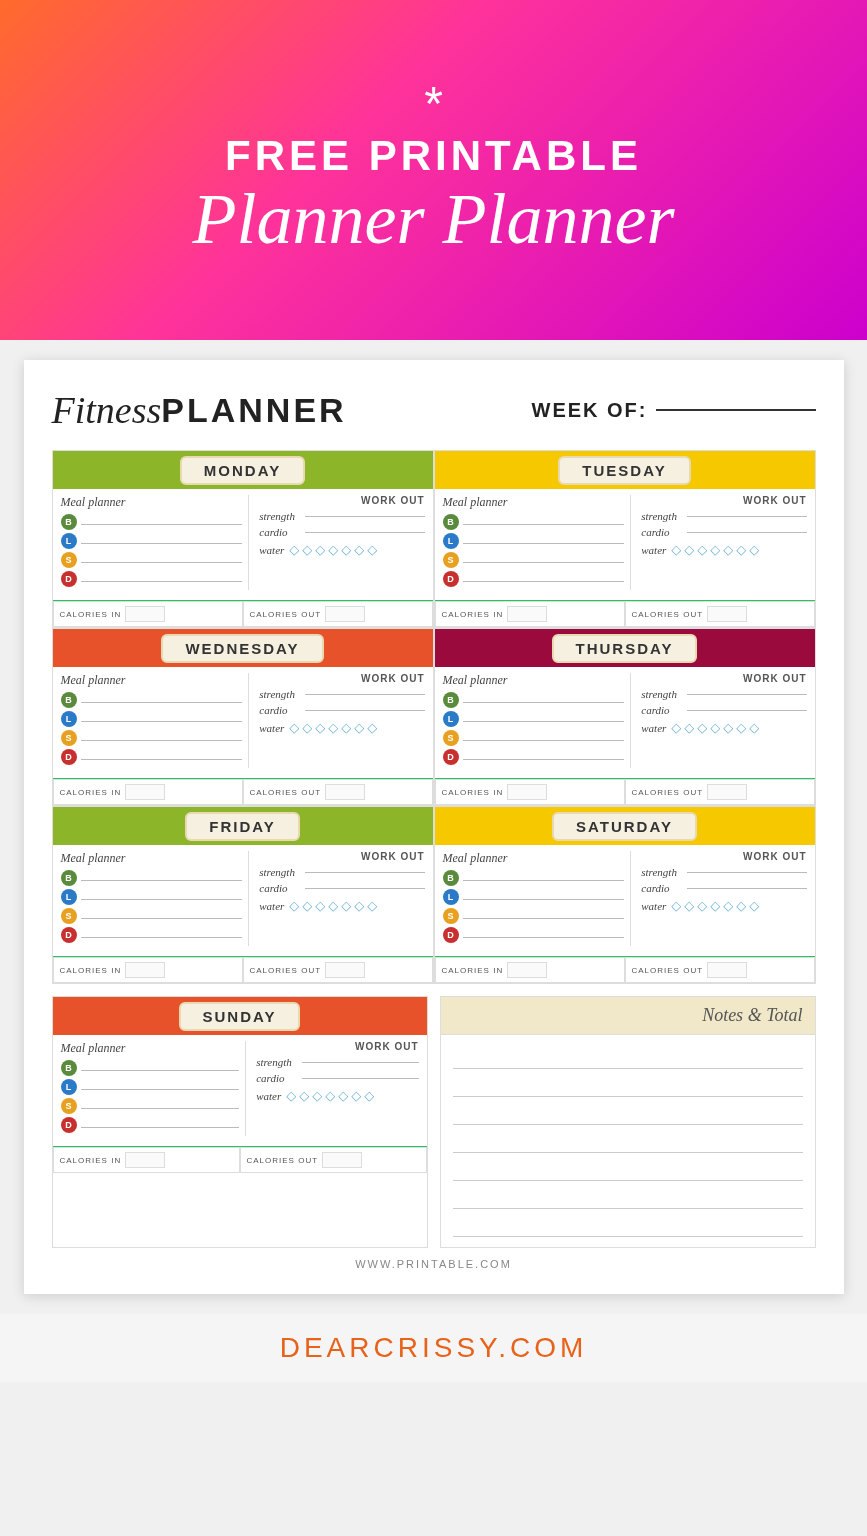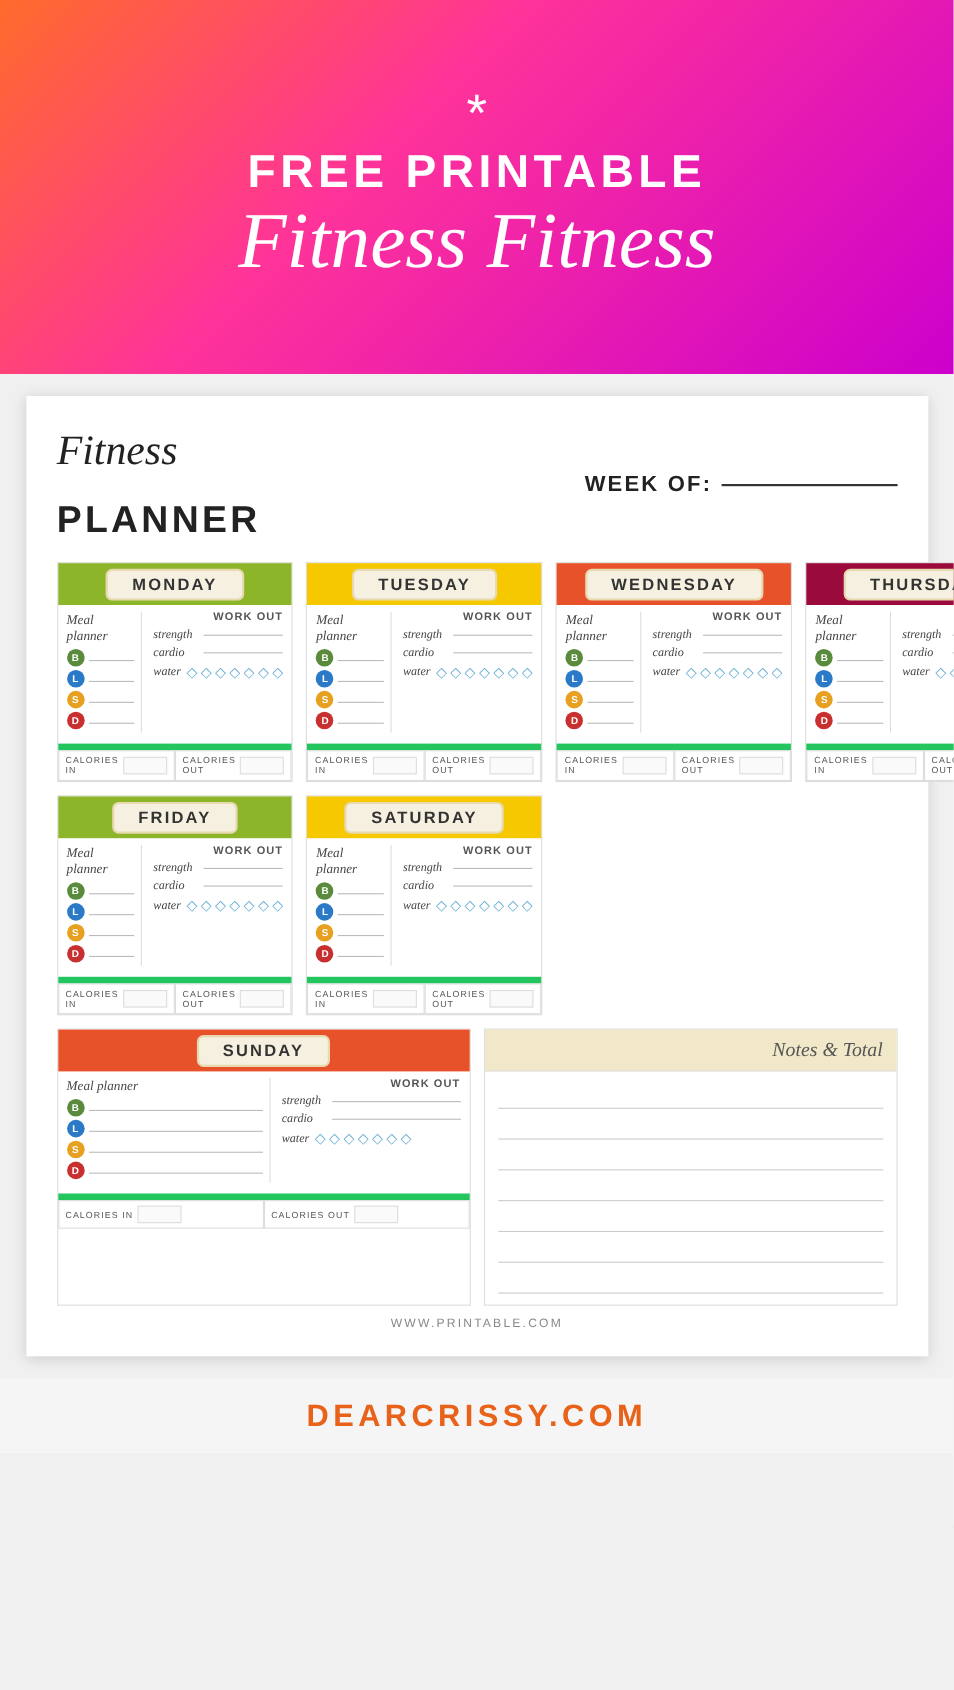--- a/index.html
+++ b/index.html
@@ -57,23 +57,22 @@
     }
 
     .planner-title-row {
       display: flex;
       align-items: center;
       justify-content: space-between;
       margin-bottom: 18px;
     }
     .planner-title-left {
       display: flex;
-      align-items: flex-start;
-      gap: 22px;
-      flex-direction: column;
+      align-items: center;
+      gap: 0;
     }
     .fitness-script {
       font-family: Georgia, 'Times New Roman', serif;
       font-style: italic;
       font-size: 38px;
       font-weight: normal;
       color: #222;
     }
     .planner-bold {
       font-size: 34px;
@@ -96,22 +95,21 @@
     }
     .week-of-line {
       width: 160px;
       border-bottom: 2px solid #333;
       height: 2px;
     }
 
     
     .days-grid {
       display: grid;
-      grid-template-columns: 1fr 1fr 1fr 1fr;
-      gap: 12px;
+      grid-template-columns: 1fr 1fr;
     }
 
     
     .day-card {
       border: 1.5px solid #ddd;
       background: white;
     }
 
     .day-header {
       height: 38px;
@@ -240,21 +238,21 @@
     }
 
     .water-drop {
       font-size: 13px;
       color: #6ab0d4;
     }
 
     .calories-row {
       display: flex;
       gap: 0;
-      border-top: 6px solid #22c55e;
+      border-top: 1px solid #22c55e;
       margin-top: 4px;
     }
 
     .cal-box {
       flex: 1;
       display: flex;
       align-items: center;
       gap: 4px;
       padding: 4px 6px;
       border: 1px solid #ddd;
@@ -320,34 +318,34 @@
       padding: 10px 0 4px;
     }
 
     
     .footer-brand {
       width: 867px;
       background: #f5f5f5;
       text-align: center;
       padding: 18px 0;
       font-size: 28px;
-      font-weight: 700;
+      font-weight: 400;
       letter-spacing: 4px;
       color: #e8621a;
       font-family: Arial, sans-serif;
       text-transform: uppercase;
     }
   </style>
 </head>
 <body>
 
 <div class="header-banner">
   <div class="header-asterisk">*</div>
   <div class="header-free-printable">FREE PRINTABLE</div>
-  <div class="header-fitness-planner">Fitness Fitness</div>
+  <div class="header-fitness-planner">Planner Planner</div>
 </div>
 
 <div class="planner-wrapper">
 
   <div class="planner-title-row">
     <div class="planner-title-left">
       <span class="fitness-script">Fitness</span>
       <span class="planner-bold">PLANNER</span>
     </div>
     <div class="week-of-section">

